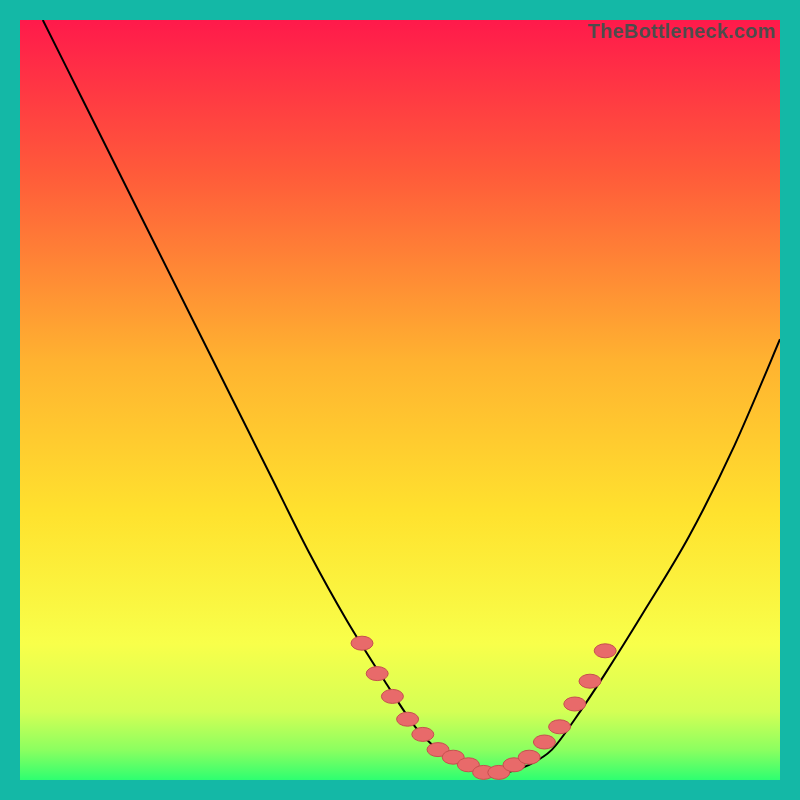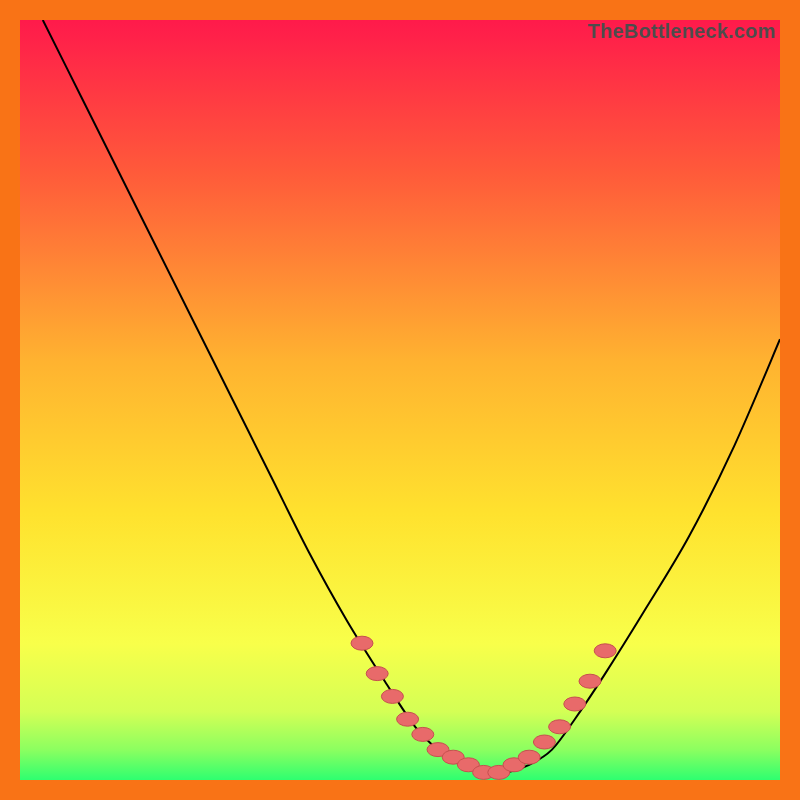--- a/index.html
+++ b/index.html
@@ -1,21 +1,21 @@
 <!DOCTYPE html>
 <html><head>
 <meta charset="utf-8">
 <style>
   * { margin: 0; padding: 0; box-sizing: border-box; }
   html, body { width: 800px; height: 800px; overflow: hidden; background: #000; }
   .frame {
     position: relative;
     width: 800px;
     height: 800px;
-    background: #f97316;
+    background: #14b8a6;
   }
   .plot-area {
     position: absolute;
     left: 20px;
     top: 20px;
     width: 760px;
     height: 760px;
     overflow: hidden;
   }
   .gradient-bg {

